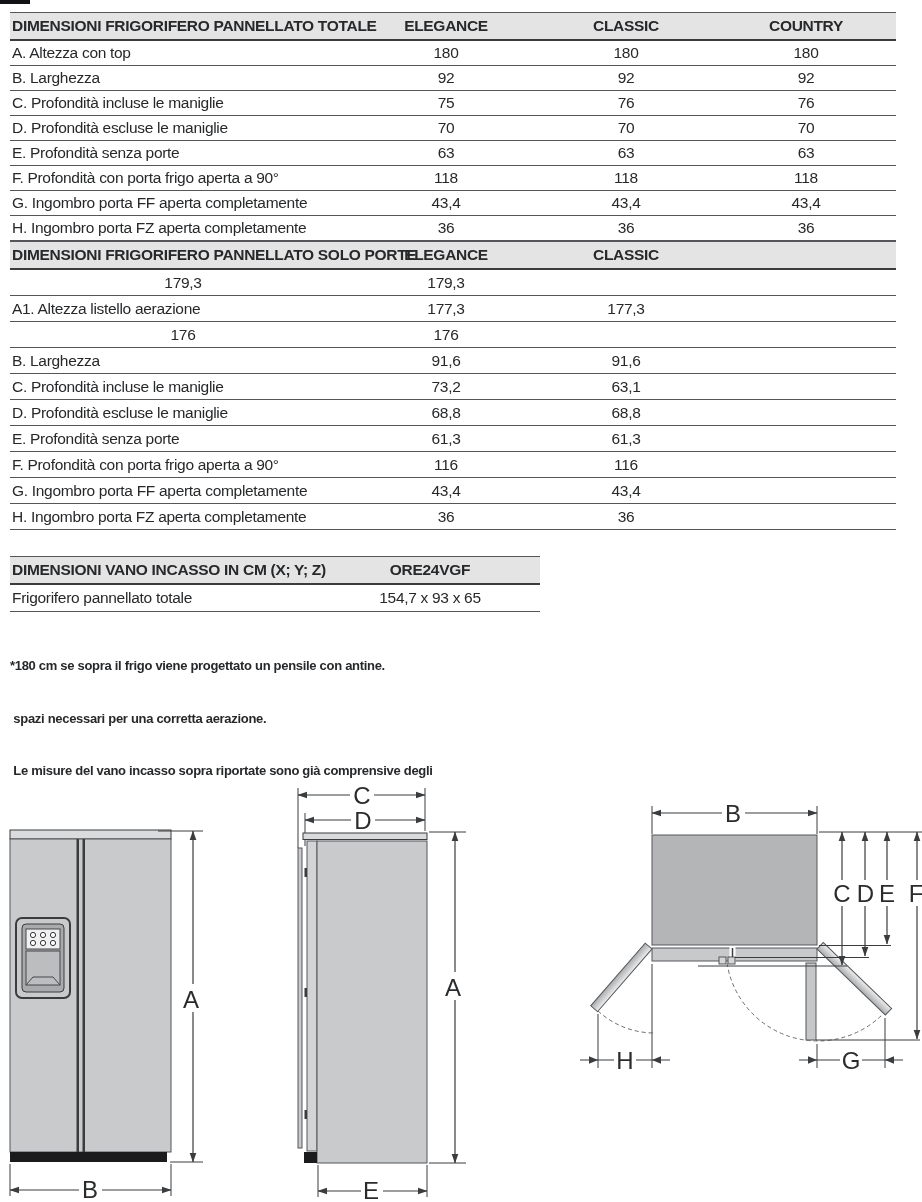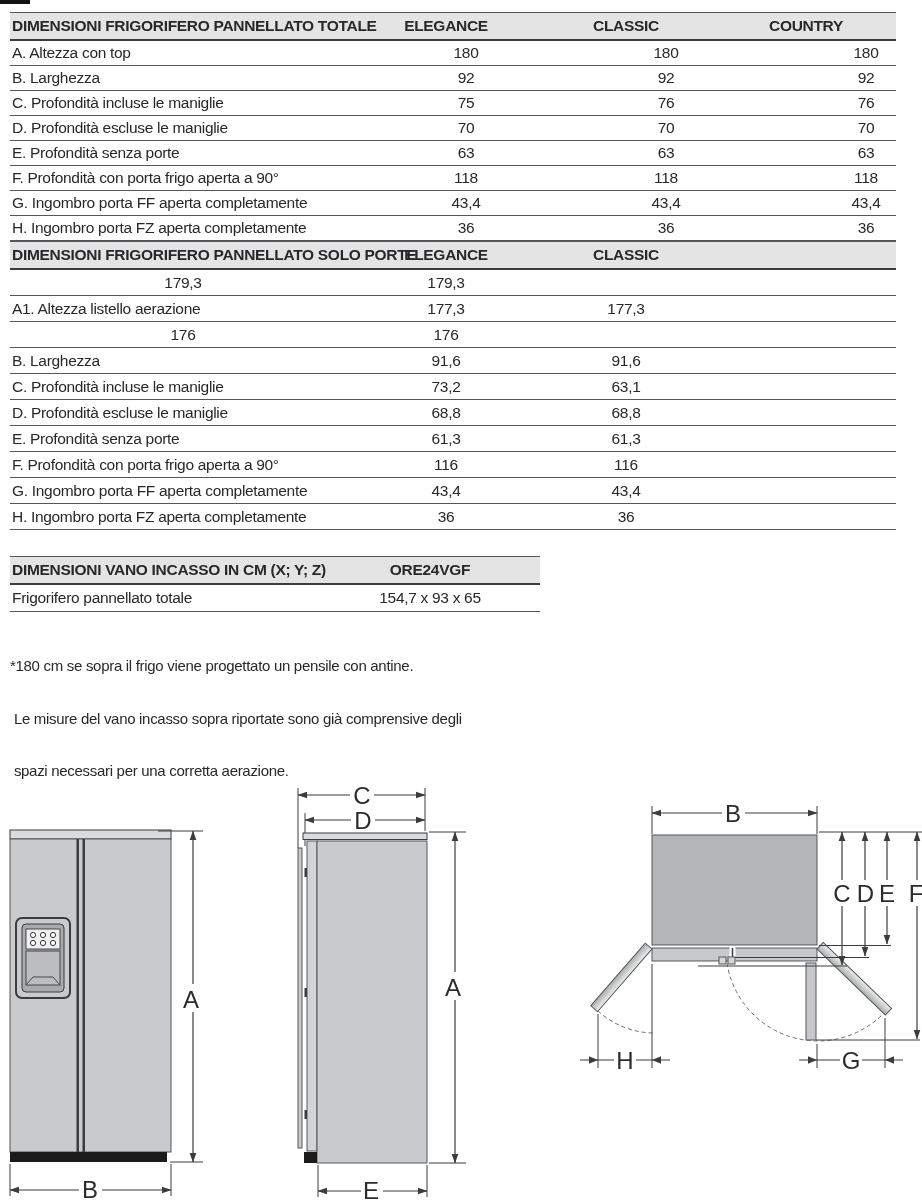--- a/index.html
+++ b/index.html
@@ -8,28 +8,28 @@
   .corner-mark{position:absolute;left:0;top:0;width:30px;height:4px;background:#121214;}
   .tbl{margin-left:10px;width:886px;box-sizing:border-box;}
   .tbl.first{padding-top:12px;}
   .thead{display:grid;align-items:center;background:#e4e4e5;border-top:1.2px solid #55565a;
          border-bottom:2.5px solid #3b3c3e;height:26px;font-weight:700;font-size:15.5px;
          letter-spacing:-0.3px;box-sizing:content-box;}
   .cols4{grid-template-columns:346px 180px 180px 180px;}
   .cols2{grid-template-columns:310px 220px;}
   .t-row{display:grid;align-items:center;border-bottom:1.2px solid #55565a;font-size:15.5px;
          letter-spacing:-0.3px;box-sizing:border-box;}
-  .h1row{height:25px;gap:20px;}
+  .h1row{height:25px;}
   .h2row{height:26px;}
   .h3row{height:27px;}
   .lbl{padding-left:2px;text-align:left;white-space:nowrap;}
   .val{text-align:center;white-space:nowrap;}
   .tbl3{margin-top:26px;width:530px;}
-  .footnote{margin:10px 0 0 10px;font-size:15px;line-height:17.5px;letter-spacing:-0.3px;
-            white-space:pre-wrap;}
+  .footnote{margin:10px 0 0 10px;font-size:13px;line-height:17.5px;letter-spacing:-0.3px;
+            white-space:pre-wrap;font-weight:bold;}
   .diagrams{position:absolute;left:0;top:760px;width:922px;height:442px;}
   .dim{stroke:#3b3c3e;stroke-width:1.2px;}
   .ext{stroke:#3b3c3e;stroke-width:1px;}
   .arc{stroke:#6a6b6d;stroke-width:1px;fill:none;stroke-dasharray:4 3;}
   .dlabel{font-family:"Liberation Sans",sans-serif;font-size:24px;fill:#2a2b2d;text-anchor:middle;}
   .lblbg{fill:#ffffff;}
 </style>
 </head>
 <body>
 
@@ -166,22 +166,22 @@
       <div class="val">ORE24VGF</div>
     </div>
     <div class="t-row cols2 h3row">
       <div class="lbl">Frigorifero pannellato totale</div>
       <div class="val">154,7 x 93 x 65</div>
     </div>
   </div>
 
   <div class="footnote">
     <div>*180 cm se sopra il frigo viene progettato un pensile con antine.</div>
+    <div> spazi necessari per una corretta aerazione.</div>
     <div> Le misure del vano incasso sopra riportate sono già comprensive degli</div>
-    <div> spazi necessari per una corretta aerazione.</div>
   </div>
 
   <svg class="diagrams" viewBox="0 0 922 442" xmlns="http://www.w3.org/2000/svg">
     <defs>
       <marker id="ah" viewBox="0 0 10 10" refX="9.5" refY="5" markerWidth="8" markerHeight="8" orient="auto-start-reverse">
         <path d="M0,1.5 L10,5 L0,8.5 z" fill="#3b3c3e"></path>
       </marker>
       <linearGradient id="gDoor" x1="0" y1="0" x2="0" y2="1">
         <stop offset="0" stop-color="#efefef"></stop>
         <stop offset="1" stop-color="#a9abad"></stop>

